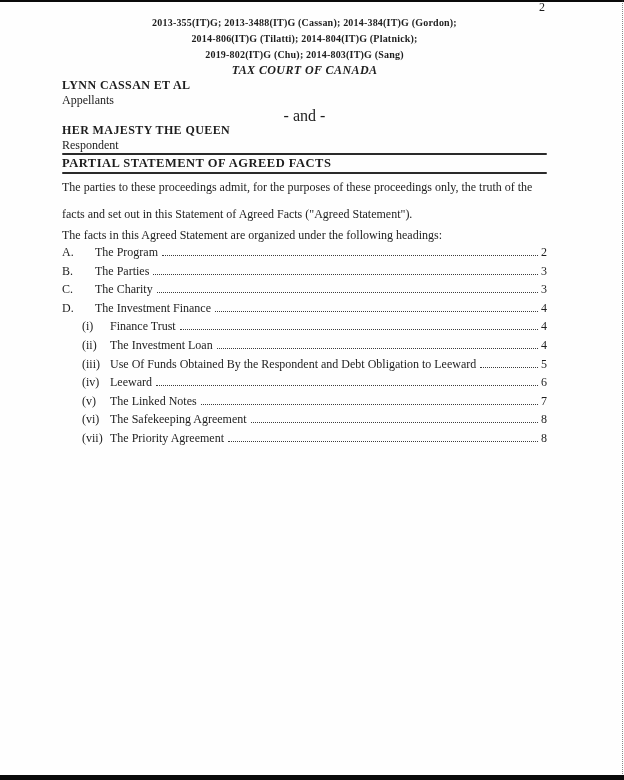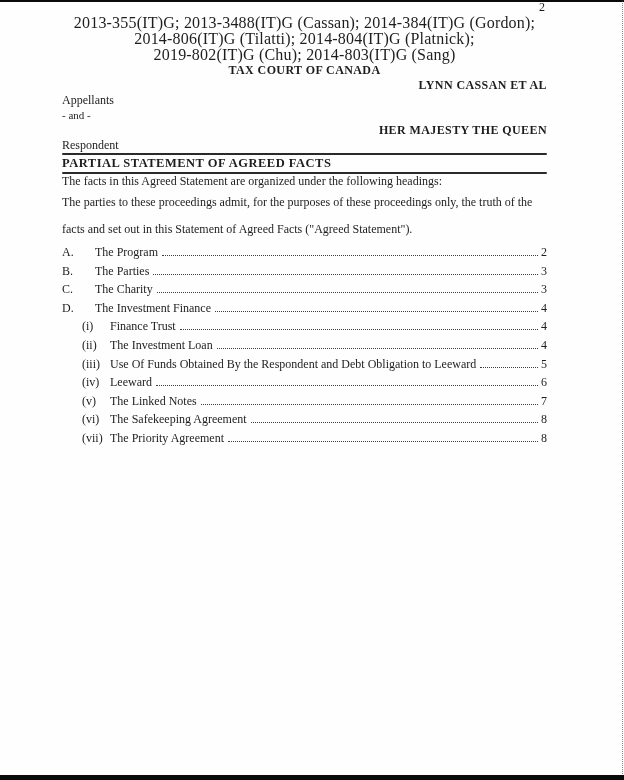--- a/index.html
+++ b/index.html
@@ -42,56 +42,58 @@
   .page-number {
     margin-top: 14px;
     text-align: right;
     padding-right: 2px;
     font-size: 12px;
     line-height: 15px;
   }
   .case-numbers {
     margin-top: 43px;
     text-align: center;
-    font-weight: normal;
-    font-size: 16px;
+    font-weight: bold;
+    font-size: 10px;
     line-height: 16px;
     letter-spacing: 0.2px;
   }
   .court-title {
     margin-top: 30px;
     text-align: center;
     font-weight: bold;
     font-size: 12px;
     line-height: 15px;
     letter-spacing: 0.4px;
+    font-style: italic;
   }
   .between-label {
     margin-top: 10px;
     text-align: left;
     font-size: 12px;
     line-height: 15px;
   }
   .party-name {
     margin-top: 13px;
-    text-align: right;
+    text-align: left;
     font-weight: bold;
     font-size: 12px;
     line-height: 15px;
     letter-spacing: 0.4px;
   }
   .party-role {
     margin-top: 13px;
     text-align: left;
     font-size: 12px;
     line-height: 15px;
   }
   .and-separator {
     margin-top: 12px;
-    font-size: 11px;
+    text-align: center;
+    font-size: 16px;
     line-height: 15px;
   }
   .respondent-name { margin-top: 23px; }
   .respondent-role { margin-top: 3px; }
 
   .rule {
     margin-top: 33px;
     height: 2px;
     background: #2a2a2a;
     border-radius: 1px;
@@ -168,23 +170,23 @@
     <div class="party-name respondent-name">HER MAJESTY THE QUEEN</div>
 
     <div class="party-role respondent-role">Respondent</div>
 
     <div class="rule rule-1"></div>
 
     <div class="doc-title">PARTIAL STATEMENT OF AGREED FACTS</div>
 
     <div class="rule rule-2"></div>
 
+    <div class="paragraph paragraph-1">The parties to these proceedings admit, for the purposes of these proceedings only, the truth of the facts and set out in this Statement of Agreed Facts ("Agreed Statement").</div>
+
     <div class="paragraph paragraph-2">The facts in this Agreed Statement are organized under the following headings:</div>
-
-    <div class="paragraph paragraph-1">The parties to these proceedings admit, for the purposes of these proceedings only, the truth of the facts and set out in this Statement of Agreed Facts ("Agreed Statement").</div>
 
     <div class="toc">
         <div class="toc-row level1">
           <span class="toc-label">A.</span>
           <span class="toc-title">The Program</span>
           <span class="toc-leader"></span>
           <span class="toc-page">2</span>
         </div>
         <div class="toc-row level1">
           <span class="toc-label">B.</span>

